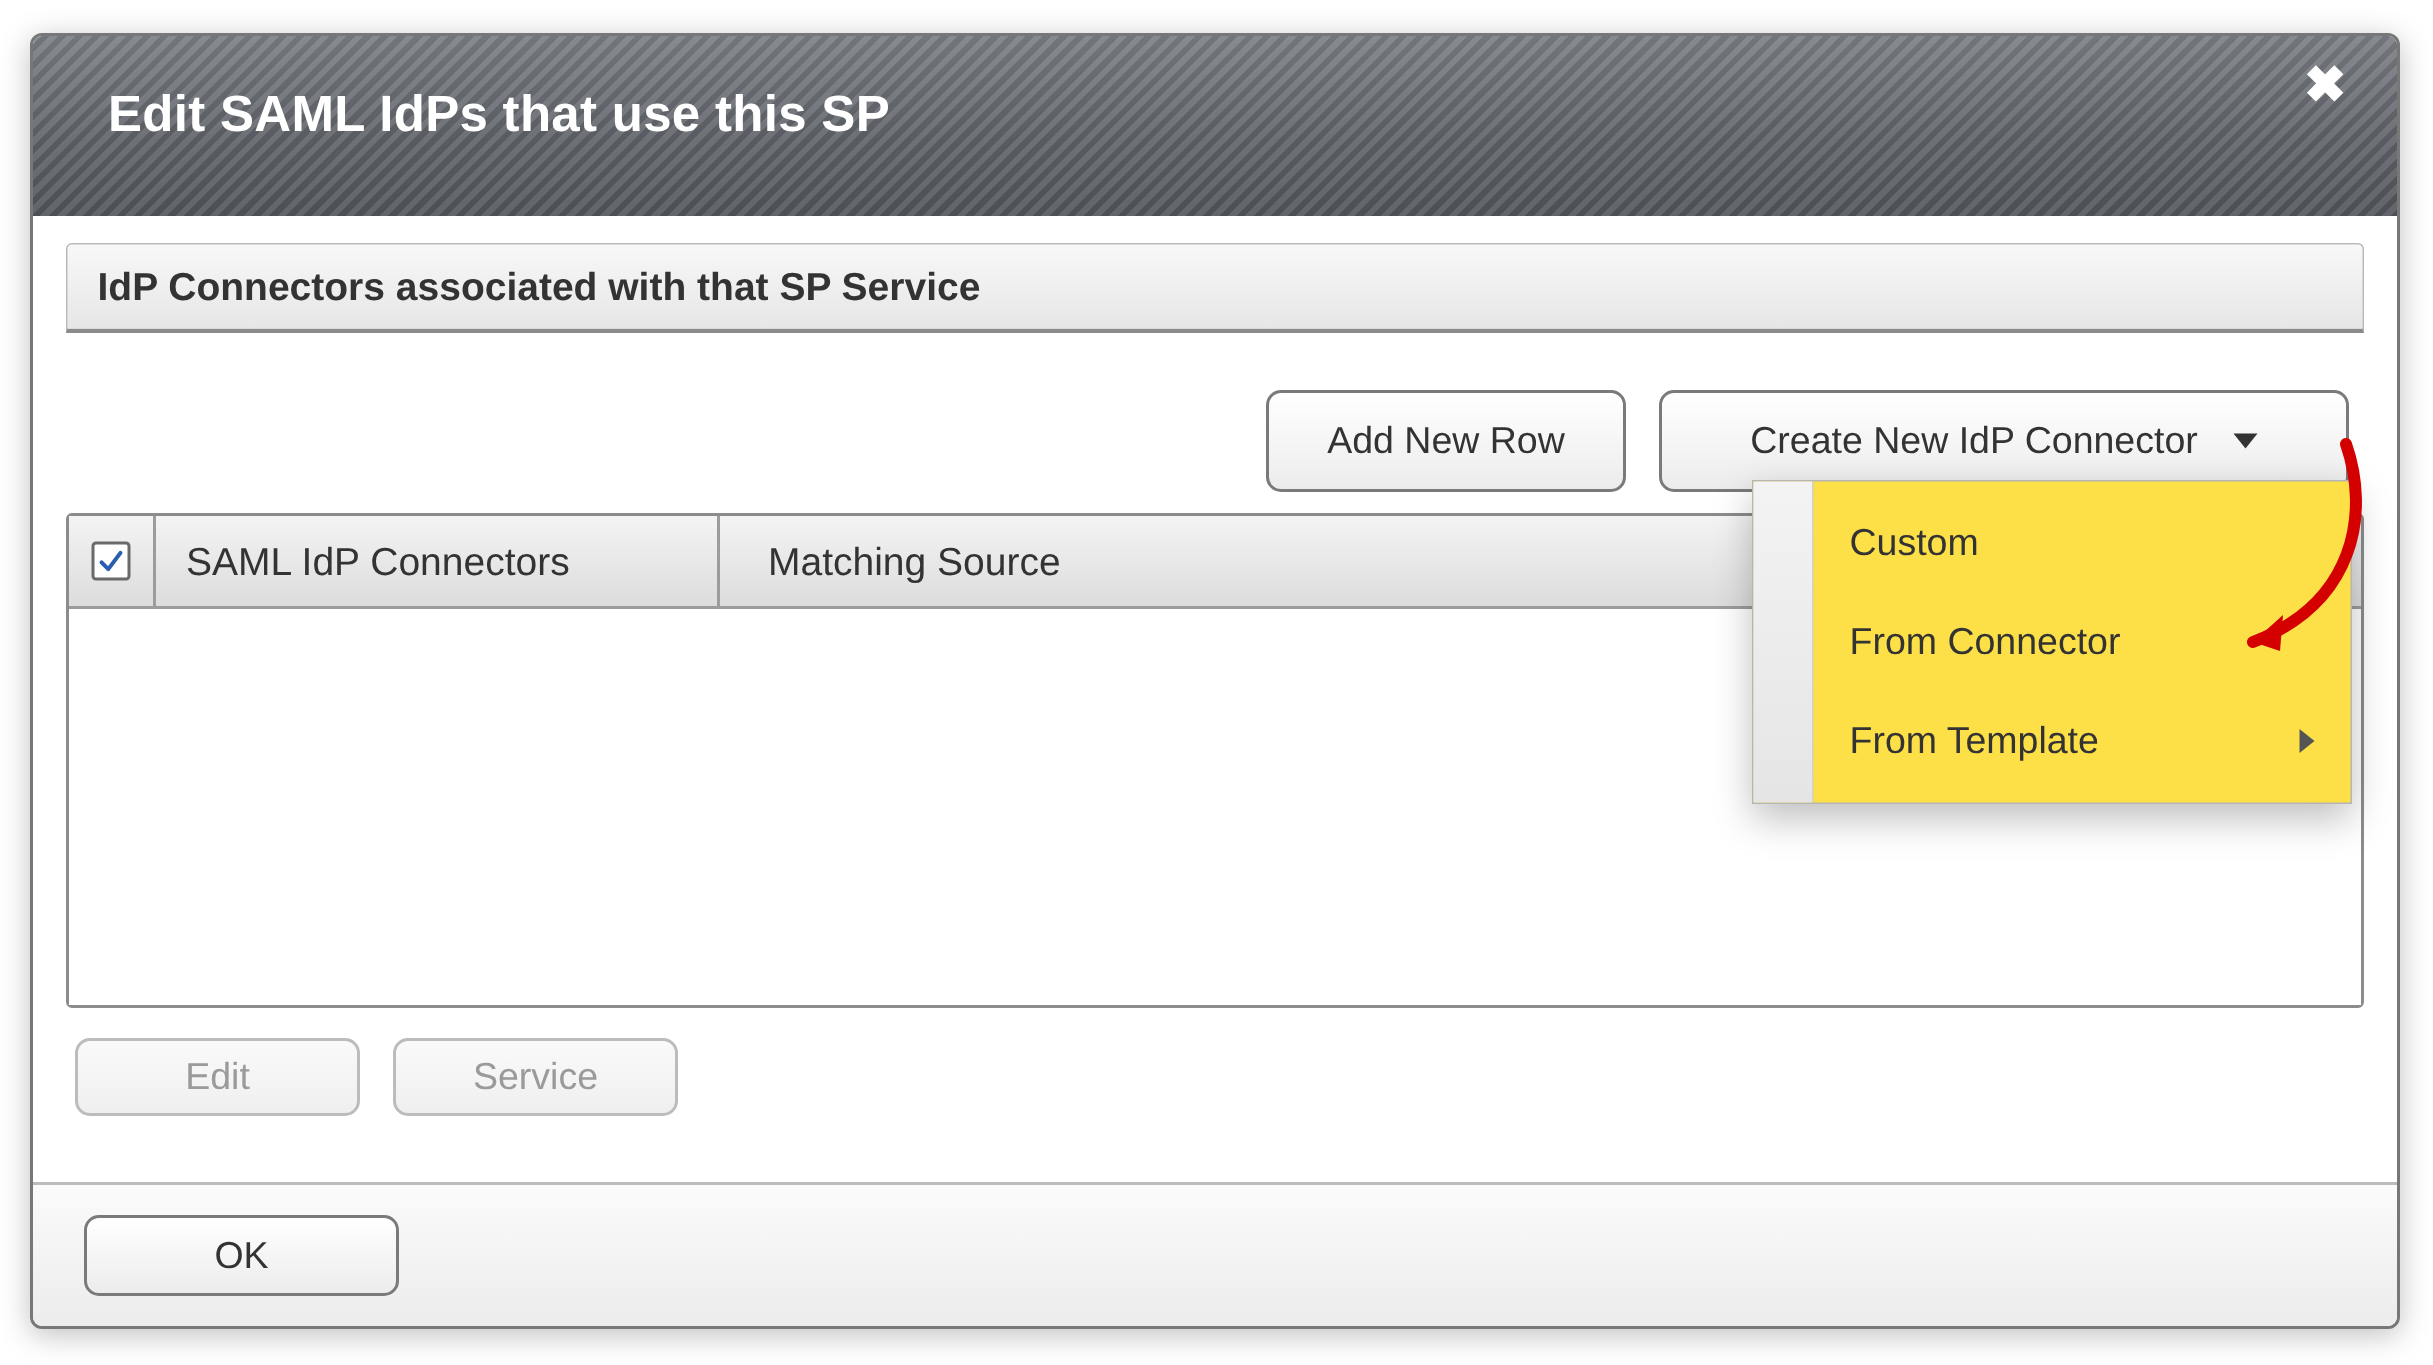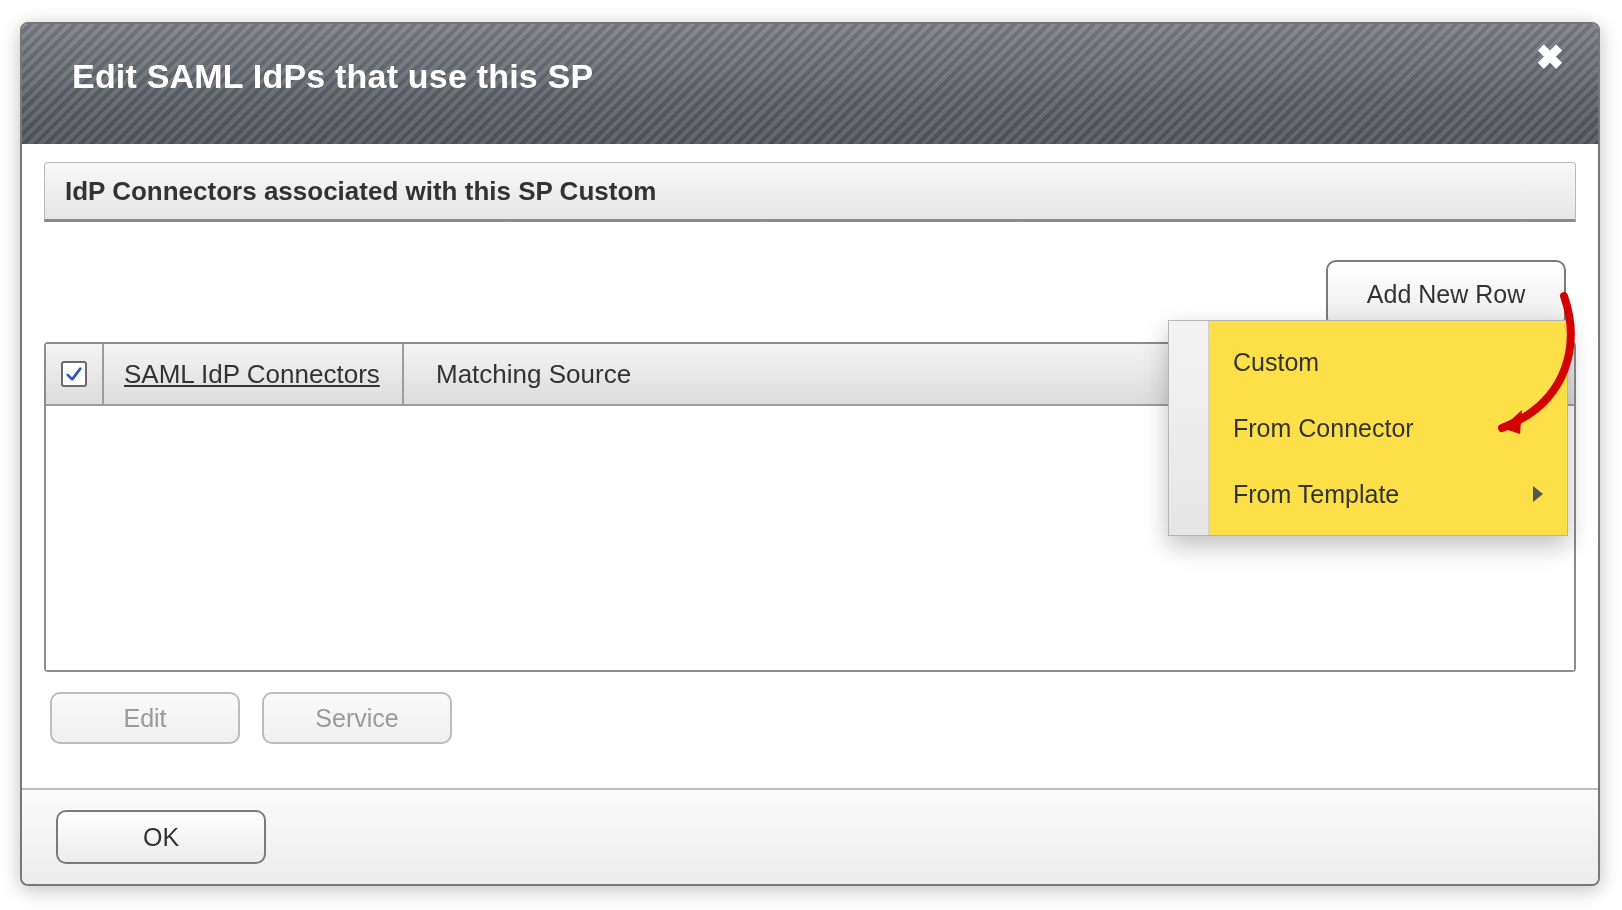--- a/index.html
+++ b/index.html
@@ -107,21 +107,21 @@
     border-bottom: 2px solid #9c9c9c;
   }
   .th {
     border-right: 2px solid #9c9c9c;
     display: flex; align-items: center;
     padding: 0 20px;
     font-size: 26px;
     color: #333;
   }
   .th.chk { width: 58px; justify-content: center; padding: 0; }
-  .th.c1  { width: 300px; text-decoration: underline; }
+  .th.c1  { width: 376px; }
   .th.c2  { flex: 1; border-right: none; padding-left: 32px; }
   .chkbox {
     width: 26px; height: 26px;
     border: 2px solid #6a6a6a;
     border-radius: 3px;
     background: #fff;
     display: inline-flex;
     align-items: center; justify-content: center;
     cursor: pointer;
   }
@@ -201,26 +201,30 @@
 <div class="dialog">
 
   <div class="titlebar">
     <h1>Edit SAML IdPs that use this SP</h1>
     <div class="close-x">✖</div>
   </div>
 
   <div class="inner">
 
     <div class="section-head">
-      <span>IdP Connectors associated with this SP Custom</span>
+      <span>IdP Connectors associated with that SP Service</span>
     </div>
 
     <div class="toolbar-row">
       <button class="btn addrow">
         <span>Add New Row</span>
+      </button>
+      <button class="btn wide">
+        <span>Create New IdP Connector</span>
+        <span class="caret"></span>
       </button>
 
       <div class="menu">
         <div class="gutter"></div>
         <ul>
           <li>
             <span>Custom</span>
           </li>
           <li>
             <span>From Connector</span>

